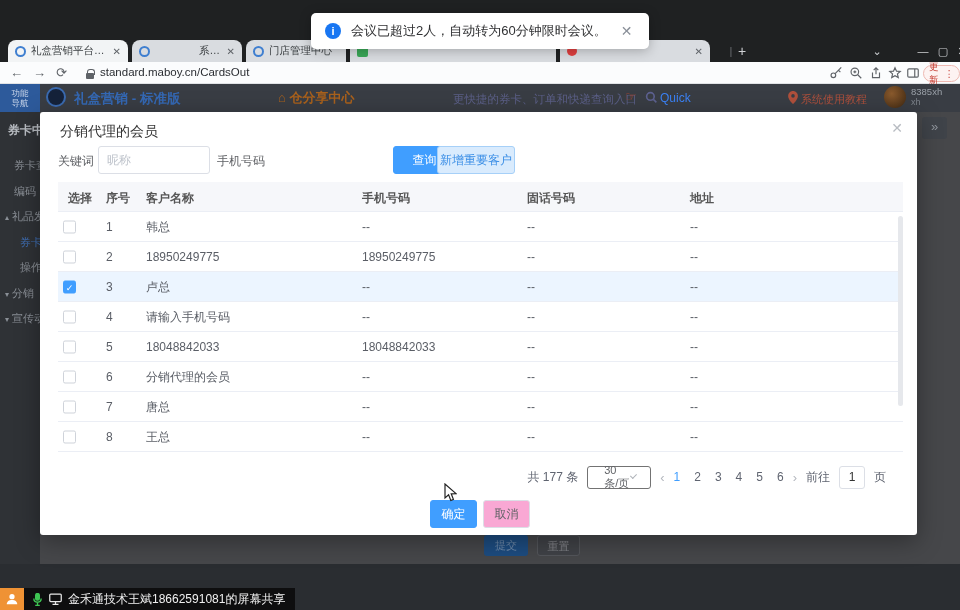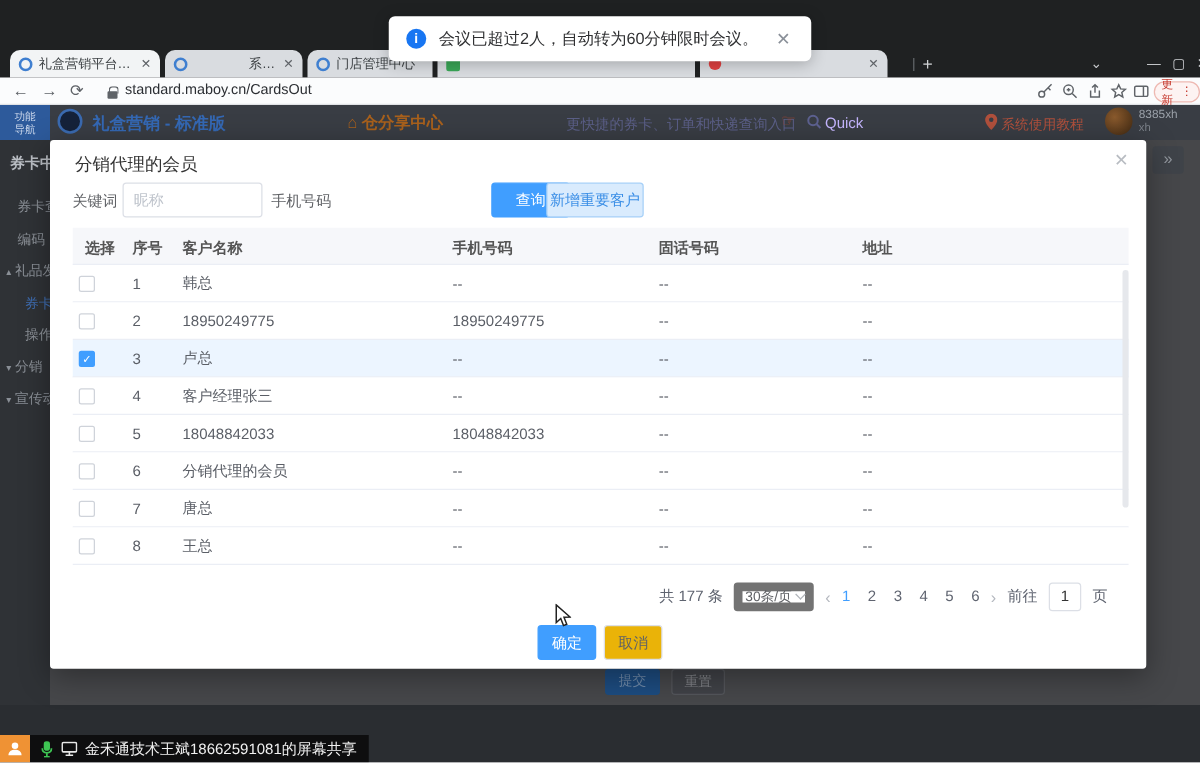--- a/index.html
+++ b/index.html
@@ -29,21 +29,21 @@
 
   
   .appheader { position:absolute; left:0; top:84px; width:960px; height:28px; background:#393d44; }
   .navbox { position:absolute; left:0; top:84px; width:40px; height:28px; background:#2d5a9b; color:#ccd8ec;
             font-size:8.5px; line-height:10px; text-align:center; padding-top:4px; }
   .logo-ring { position:absolute; left:46px; top:87px; width:20px; height:20px; border-radius:50%;
                border:2px solid #3a6ab0; background:#15223a; }
   .brand { position:absolute; left:74px; top:90px; font-size:13.5px; font-weight:bold; color:#3468b4; }
   .share-center { position:absolute; left:278px; top:89px; font-size:13px; font-weight:bold; color:#a9611c; }
   .promo { position:absolute; left:453px; top:92px; font-size:11.5px; color:#5b5f87; }
-  .quick { position:absolute; left:660px; top:91px; font-size:12px; color:#c4b5fd; }
+  .quick { position:absolute; left:660px; top:91px; font-size:12px; color:#3b82f6; }
   .tutorial { position:absolute; left:801px; top:92px; font-size:11px; color:#b0503c; }
   .avatar { position:absolute; left:884px; top:86px; width:22px; height:22px; border-radius:50%;
             background:radial-gradient(circle at 35% 35%, #8a5a2d, #3d2711); }
   .uname { position:absolute; left:911px; top:86px; font-size:9.5px; color:#9aa0a8; }
   .usub { position:absolute; left:911px; top:97px; font-size:9px; color:#7c828a; }
 
   
   .content-bg { position:absolute; left:40px; top:112px; width:920px; height:452px; background:#46474a; }
   .sidebar { position:absolute; left:0; top:112px; width:40px; height:452px; background:#2f3236; overflow:hidden; }
   .sb-title { position:absolute; left:8px; top:10px; width:110px; font-size:12px; font-weight:bold; color:#b9bdc3; white-space:nowrap; }
@@ -59,37 +59,37 @@
   .modal { position:absolute; left:40px; top:112px; width:877px; height:423px; background:#fff; border-radius:3px;
            box-shadow:0 6px 24px rgba(0,0,0,.35); z-index:5; }
   .m-title { position:absolute; left:20px; top:11px; font-size:14px; color:#333; }
   .m-close { position:absolute; right:14px; top:8px; font-size:14px; color:#b8bcc2; }
   .flabel { position:absolute; top:41px; font-size:12px; color:#606266; }
   .finput { position:absolute; top:34px; height:28px; border:1px solid #dcdfe6; border-radius:3px; padding:0 8px;
             font-size:12px; color:#333; outline:none; background:#fff; }
   .finput::placeholder { color:#bfc4cc; }
   .btn-primary { background:#409eff; color:#fff; border:1px solid #409eff; border-radius:3px; font-size:12px; }
   .btn-plain { background:#d9ebfd; color:#3a8ee6; border:1px solid #a6d0f8; border-radius:3px; font-size:12px; }
-  .btn-default { background:#eab308; color:#606266; border:1px solid #dcdfe6; border-radius:3px; font-size:12px; }
+  .btn-default { background:#f9a8d4; color:#606266; border:1px solid #dcdfe6; border-radius:3px; font-size:12px; }
 
   .ttable { position:absolute; left:18px; top:70px; width:845px; height:278px; overflow:hidden; }
   .thead { position:absolute; left:0; top:0; width:845px; height:30px; background:#f6f7fa; border-bottom:1px solid #ebeef5; }
   .th { position:absolute; top:8px; font-size:12px; color:#555; font-weight:bold; }
   .trow { position:absolute; left:0; width:845px; height:30px; background:#fff; border-bottom:1px solid #ebeef5; }
   .trow.selected { background:#ecf5ff; }
   .cell { position:absolute; top:50%; transform:translateY(-50%); font-size:12px; color:#5a5e66; white-space:nowrap; }
   .cb { position:absolute; left:5px; top:50%; transform:translateY(-50%); width:13px; height:13px;
         border:1px solid #cfd3da; border-radius:2px; background:#fff; font-size:9px; line-height:12px; text-align:center; color:#fff; }
   .cb.checked { background:#409eff; border-color:#409eff; }
   .tscroll { position:absolute; right:0; top:34px; width:5px; height:190px; background:#e6e8ec; border-radius:3px; }
 
   .pagi { position:absolute; left:470px; top:353px; width:376px; height:24px; display:flex; align-items:center;
           justify-content:flex-end; gap:9px; font-size:12px; color:#5f6470; }
-  .psel { width:64px; height:23px; border:7px solid #737373; border-radius:3px; display:flex; align-items:center;
-          justify-content:space-between; padding:0 2px; font-size:11px; color:#606266; }
+  .psel { width:64px; height:23px; border:1px solid #737373; border-radius:3px; display:flex; align-items:center;
+          justify-content:space-between; padding:0 16px; font-size:11px; color:#606266; }
   .chev { width:6px; height:6px; border-right:1.5px solid #b0b4ba; border-bottom:1.5px solid #b0b4ba;
           transform:rotate(45deg) translateY(-2px); }
   .parrow { color:#b4b8bf; font-size:13px; }
   .pages { display:flex; gap:14px; }
   .pnum { color:#5f6470; }
   .pnum.active { color:#409eff; }
   .goto-input { width:26px; height:23px; border:1px solid #dcdfe6; border-radius:3px; text-align:center; font-size:12px; color:#333; outline:none; }
 
   
   .toast { position:absolute; left:311px; top:13px; width:338px; height:36px; background:#fff; border-radius:5px;
@@ -252,21 +252,21 @@
         <span class="cb checked">✓</span>
         <span class="cell" style="left:48px;">3</span>
         <span class="cell" style="left:88px;">卢总</span>
         <span class="cell" style="left:304px;">--</span>
         <span class="cell" style="left:469px;">--</span>
         <span class="cell" style="left:632px;">--</span>
       </div>
       <div class="trow" style="top:120px;">
         <span class="cb"></span>
         <span class="cell" style="left:48px;">4</span>
-        <span class="cell" style="left:88px;">客户经理张三</span>
+        <span class="cell" style="left:88px;">请输入手机号码</span>
         <span class="cell" style="left:304px;">--</span>
         <span class="cell" style="left:469px;">--</span>
         <span class="cell" style="left:632px;">--</span>
       </div>
       <div class="trow" style="top:150px;">
         <span class="cb"></span>
         <span class="cell" style="left:48px;">5</span>
         <span class="cell" style="left:88px;">18048842033</span>
         <span class="cell" style="left:304px;">18048842033</span>
         <span class="cell" style="left:469px;">--</span>

